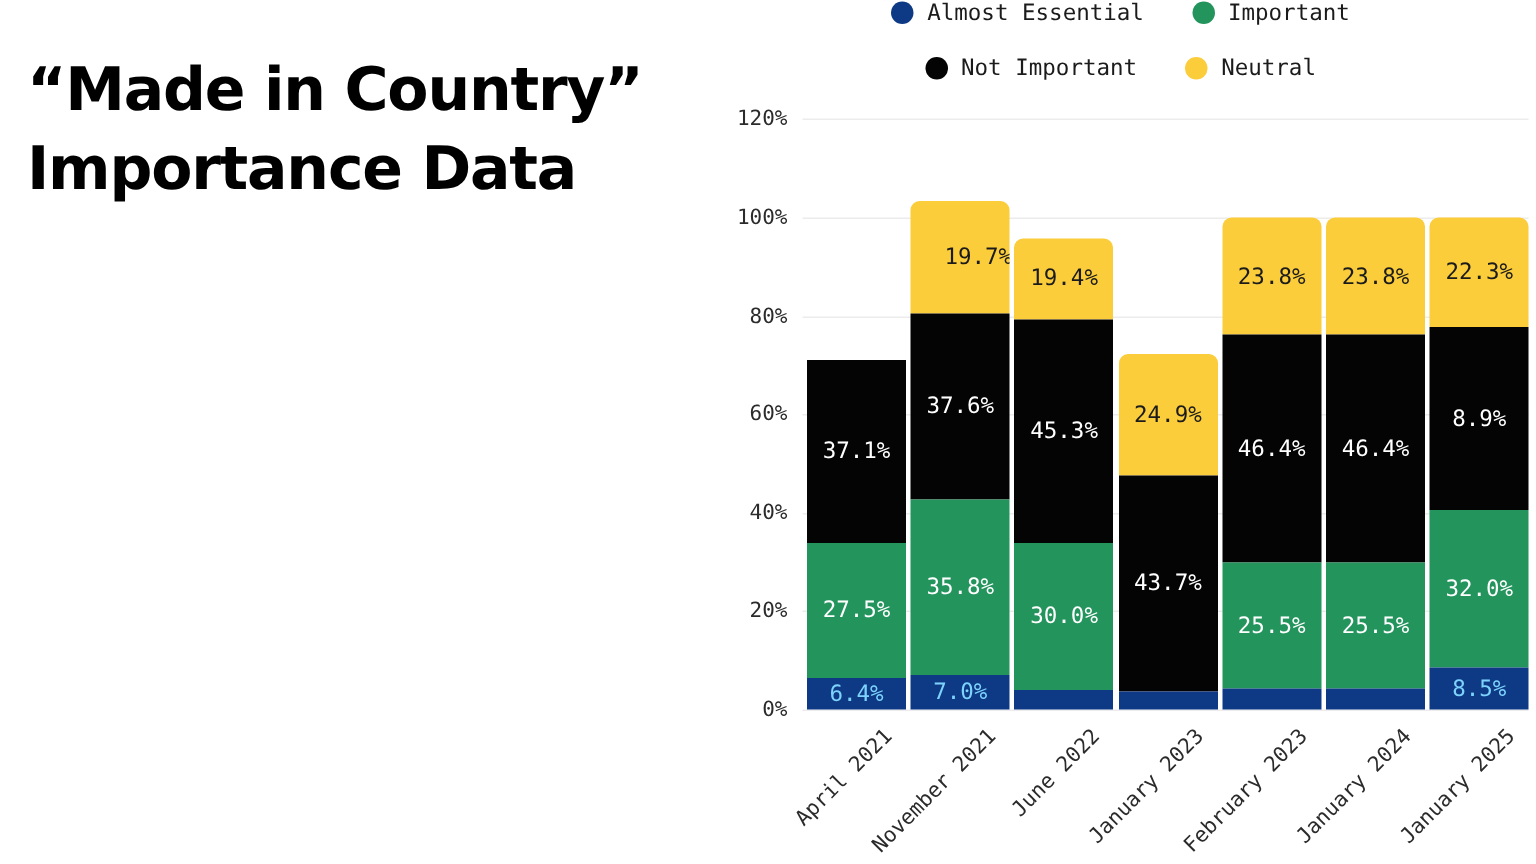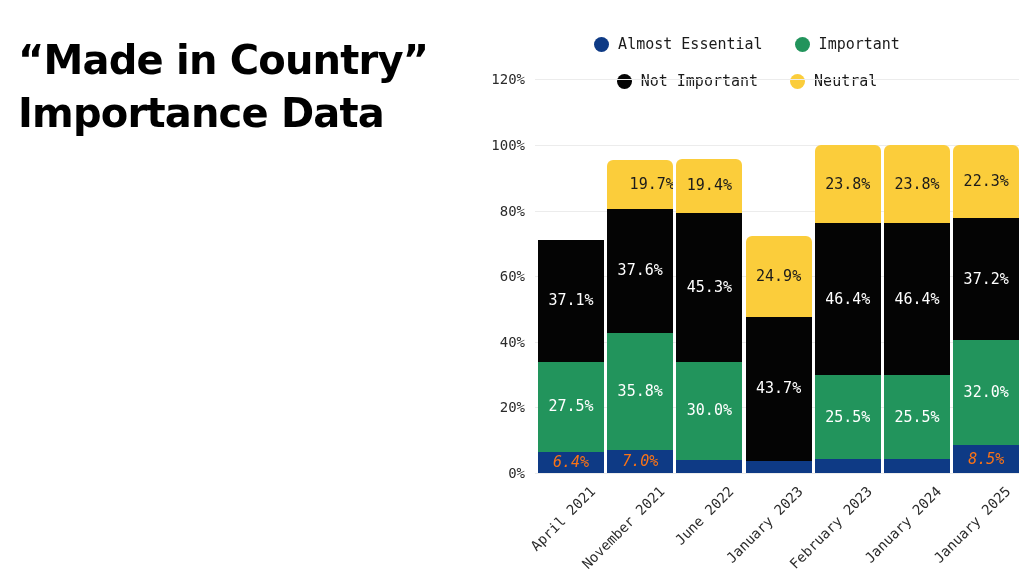--- a/index.html
+++ b/index.html
@@ -79,21 +79,20 @@
     width: 554px;
     height: 62px;
   }
   .legend-row {
     position: absolute;
     left: 0;
     width: 554px;
     display: flex;
     justify-content: center;
     align-items: center;
-    margin-top: 36px;
   }
   .legend-row.row-1 { top: -1px; }
   .legend-row.row-2 { top: 36px; }
   .legend-item {
     display: flex;
     align-items: center;
     margin: 0 16px;
   }
   .legend-swatch {
     width: 15px;
@@ -167,21 +166,21 @@
   }
   .seg-label {
     font-family: "DejaVu Sans Mono", monospace;
     font-size: 15px;
     line-height: 1;
     white-space: nowrap;
   }
   .seg.neutral   .seg-label { color: #1b1b1b; }
   .seg.notimp    .seg-label { color: #ffffff; }
   .seg.important .seg-label { color: #ffffff; }
-  .seg.essential .seg-label { color: #f97316; font-style: italic; }
+  .seg.essential .seg-label { color: #7dd3fc; }
 
   .x-tick-label {
     position: absolute;
     font-family: "DejaVu Sans Mono", monospace;
     font-size: 14px;
     color: #2b2b2b;
     white-space: nowrap;
     transform-origin: right top;
     transform: rotate(-45deg);
     text-align: right;
@@ -244,21 +243,21 @@
             <span class="seg-label">37.1%</span>
           </div>
           <div class="seg important" style="height: 90.2px; background: rgb(34, 148, 92);">
             <span class="seg-label">27.5%</span>
           </div>
           <div class="seg essential" style="height: 20.992px; background: rgb(14, 58, 133);">
             <span class="seg-label">6.4%</span>
           </div>
         </div>
         <div class="bar-group" style="left: 137.2px;">
-          <div class="seg neutral" style="height: 49px; background: rgb(251, 205, 59); padding-left: 24px;">
+          <div class="seg neutral" style="height: 75px; background: rgb(251, 205, 59); padding-left: 24px;">
             <span class="seg-label">19.7%</span>
           </div>
           <div class="seg notimp" style="height: 123.328px; background: rgb(4, 4, 4);">
             <span class="seg-label">37.6%</span>
           </div>
           <div class="seg important" style="height: 117.424px; background: rgb(34, 148, 92);">
             <span class="seg-label">35.8%</span>
           </div>
           <div class="seg essential" style="height: 22.96px; background: rgb(14, 58, 133); text-align: right;">
             <span class="seg-label">7.0%</span>
@@ -307,21 +306,21 @@
           <div class="seg important" style="height: 83.64px; background: rgb(34, 148, 92);">
             <span class="seg-label">25.5%</span>
           </div>
           <div class="seg essential" style="height: 14.104px; background: rgb(14, 58, 133);"></div>
         </div>
         <div class="bar-group" style="left: 483.2px;">
           <div class="seg neutral" style="height: 73.144px; background: rgb(251, 205, 59);">
             <span class="seg-label">22.3%</span>
           </div>
           <div class="seg notimp" style="height: 122.016px; background: rgb(4, 4, 4);">
-            <span class="seg-label">37.2%</span>
+            <span class="seg-label">8.9%</span>
           </div>
           <div class="seg important" style="height: 104.96px; background: rgb(34, 148, 92);">
             <span class="seg-label">32.0%</span>
           </div>
           <div class="seg essential" style="height: 27.88px; background: rgb(14, 58, 133);">
             <span class="seg-label">8.5%</span>
           </div>
         </div>
       </div>
     <div id="xaxis-layer">

